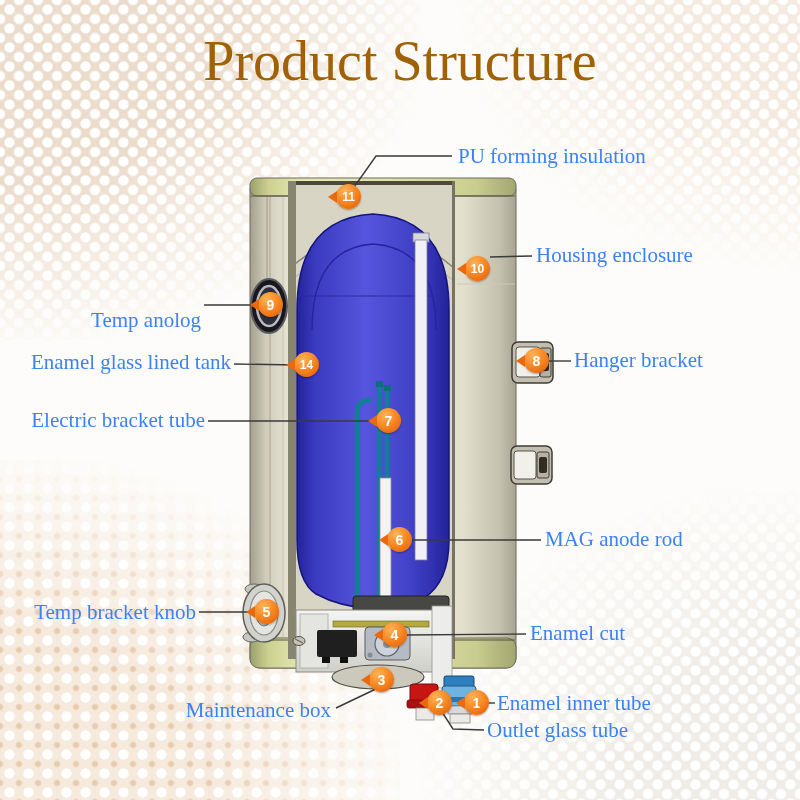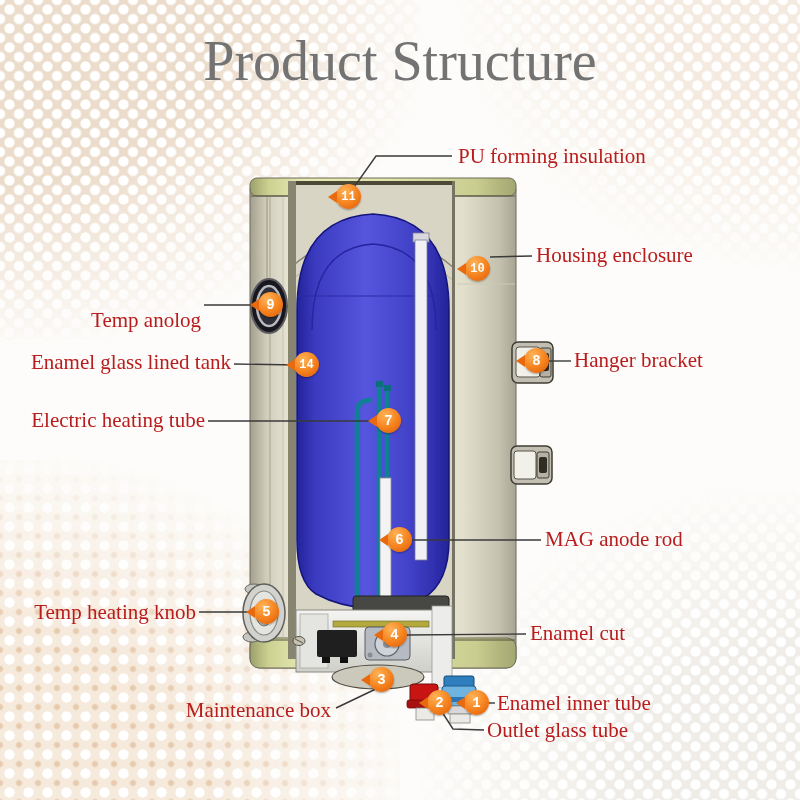--- a/index.html
+++ b/index.html
@@ -29,38 +29,38 @@
       radial-gradient(circle, rgba(208,152,100,.38) 2.6px, rgba(255,255,255,0) 3.6px);
     -webkit-mask-image:radial-gradient(130% 130% at 0% 100%, #000 40%, transparent 80%);
     mask-image:radial-gradient(130% 130% at 0% 100%, #000 40%, transparent 80%);}
   .dots.br{right:0;bottom:0;width:380px;height:310px;background-color:#f0ede8;
     -webkit-mask-image:radial-gradient(130% 130% at 100% 100%, #000 38%, transparent 80%);
     mask-image:radial-gradient(130% 130% at 100% 100%, #000 38%, transparent 80%);}
 
   
   .title{
     position:absolute;left:0;right:0;top:33px;text-align:center;
-    font-size:56px;color:#737373;letter-spacing:0px;line-height:1;
+    font-size:56px;color:#a16207;letter-spacing:0px;line-height:1;
   }
 
   
   svg.diagram{position:absolute;left:0;top:0;}
 
   
   .lbl{
-    position:absolute;white-space:nowrap;color:#b91c1c;
+    position:absolute;white-space:nowrap;color:#3b82f6;
     font-size:21px;transform:translateY(-54%);line-height:1.1;
   }
   .lbl.r{text-align:right;}
 
   
   .mk{
     position:absolute;width:25px;height:25px;border-radius:50%;
     background:radial-gradient(circle at 36% 28%, #ffb357 0%, #f5831f 52%, #df5c07 96%);
-    color:#fff;font-family:Liberation Mono, monospace;font-weight:bold;
+    color:#fff;font-family:Liberation Sans, sans-serif;font-weight:bold;
     font-size:14px;display:flex;align-items:center;justify-content:center;
     box-shadow:0 1px 2px rgba(0,0,0,.35);
   }
   .mk.w2{font-size:12px;}
   .mk::before{
     content:"";position:absolute;left:-8px;top:50%;transform:translateY(-50%);
     border-top:6px solid transparent;border-bottom:6px solid transparent;
     border-right:9px solid #e96a0e;
   }
 </style>
@@ -231,22 +231,22 @@
 <div class="lbl" style="left:458px;top:157px">PU forming insulation</div>
 <div class="lbl" style="left:536px;top:256px">Housing enclosure</div>
 <div class="lbl" style="left:574px;top:361px">Hanger bracket</div>
 <div class="lbl" style="left:545px;top:540px">MAG anode rod</div>
 <div class="lbl" style="left:530px;top:634px">Enamel cut</div>
 <div class="lbl" style="left:497px;top:704px">Enamel inner tube</div>
 <div class="lbl" style="left:487px;top:731px">Outlet glass tube</div>
 
 <div class="lbl r" style="right:599px;top:321px">Temp anolog</div>
 <div class="lbl r" style="right:569px;top:363px">Enamel glass lined tank</div>
-<div class="lbl r" style="right:595px;top:421px">Electric heating tube</div>
-<div class="lbl r" style="right:604px;top:613px">Temp heating knob</div>
+<div class="lbl r" style="right:595px;top:421px">Electric bracket tube</div>
+<div class="lbl r" style="right:604px;top:613px">Temp bracket knob</div>
 <div class="lbl r" style="right:469px;top:711px">Maintenance box</div>
 
 <div class="mk" style="left:464px;top:690px">1</div>
 <div class="mk" style="left:427px;top:690px">2</div>
 <div class="mk" style="left:369px;top:667px">3</div>
 <div class="mk" style="left:382px;top:622px">4</div>
 <div class="mk" style="left:254px;top:599px">5</div>
 <div class="mk" style="left:387px;top:527px">6</div>
 <div class="mk" style="left:376px;top:408px">7</div>
 <div class="mk" style="left:524px;top:348px">8</div>

